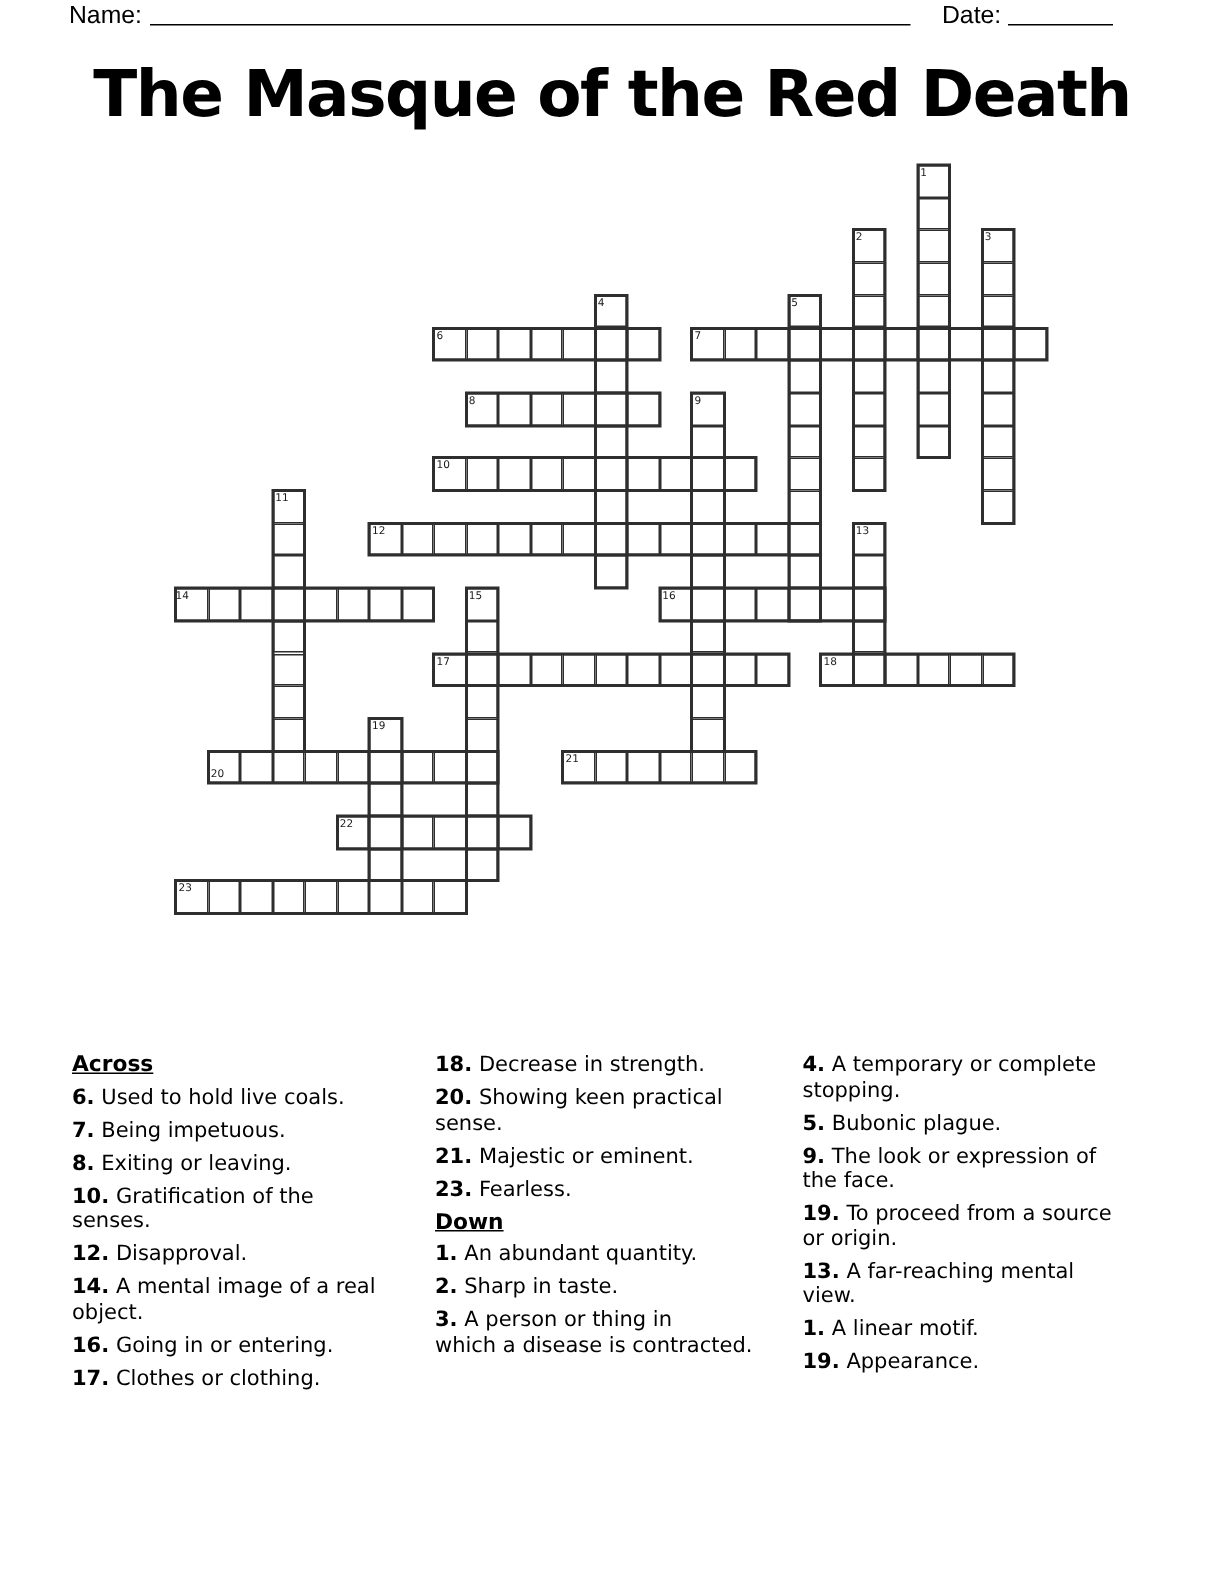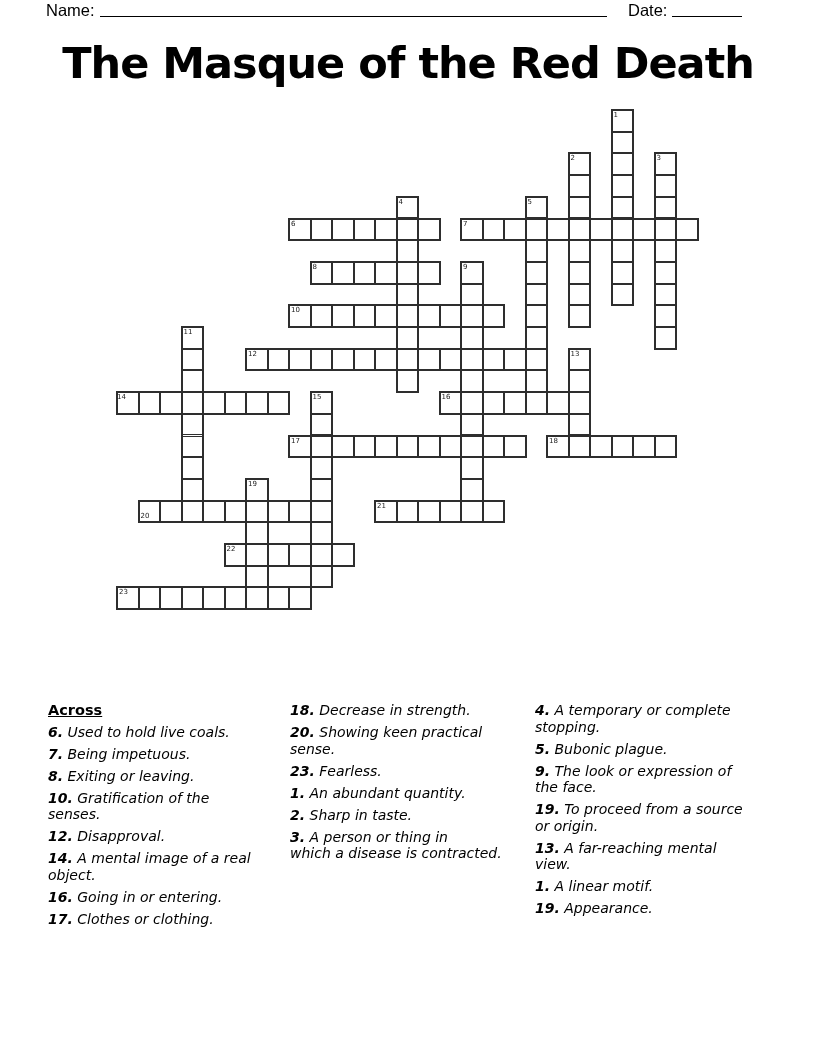--- a/index.html
+++ b/index.html
@@ -40,21 +40,21 @@
   
   #clues{position:absolute;top:702px;left:0;width:816px;}
   .clue-col{position:absolute;top:0;}
   #clue-col-1{left:48px;width:234px;}
   #clue-col-2{left:290px;width:246px;}
   #clue-col-3{left:535px;width:238px;}
   .clue-heading{
     font-size:14.5px;line-height:16.5px;font-weight:bold;
     text-decoration:underline;margin-bottom:5px;
   }
-  .clue{font-size:14px;line-height:16.5px;margin-bottom:5.5px;font-style:italic;}
+  .clue{font-size:14px;line-height:16.5px;margin-bottom:5.5px;}
   .clue b{font-weight:bold;}
   .clue .ct{white-space:pre-line;}
 </style>
 </head>
 <body>
 
 <div class="hdr-label" id="name-label">Name:</div>
 <div class="hdr-line" id="name-line"></div>
 <div class="hdr-label" id="date-label">Date:</div>
 <div class="hdr-line" id="date-line"></div>
@@ -314,21 +314,23 @@
       <div class="clue"><b>12.</b><span class="ct"> Disapproval.</span></div>
       <div class="clue"><b>14.</b><span class="ct"> A mental image of a real
 object.</span></div>
       <div class="clue"><b>16.</b><span class="ct"> Going in or entering.</span></div>
       <div class="clue"><b>17.</b><span class="ct"> Clothes or clothing.</span></div>
     </div>
   <div class="clue-col" id="clue-col-2">
       <div class="clue"><b>18.</b><span class="ct"> Decrease in strength.</span></div>
       <div class="clue"><b>20.</b><span class="ct"> Showing keen practical
 sense.</span></div>
+      <div class="clue"><b>21.</b><span class="ct"> Majestic or eminent.</span></div>
       <div class="clue"><b>23.</b><span class="ct"> Fearless.</span></div>
+      <div class="clue-heading">Down</div>
       <div class="clue"><b>1.</b><span class="ct"> An abundant quantity.</span></div>
       <div class="clue"><b>2.</b><span class="ct"> Sharp in taste.</span></div>
       <div class="clue"><b>3.</b><span class="ct"> A person or thing in
 which a disease is contracted.</span></div>
     </div>
   <div class="clue-col" id="clue-col-3">
       <div class="clue"><b>4.</b><span class="ct"> A temporary or complete
 stopping.</span></div>
       <div class="clue"><b>5.</b><span class="ct"> Bubonic plague.</span></div>
       <div class="clue"><b>9.</b><span class="ct"> The look or expression of

